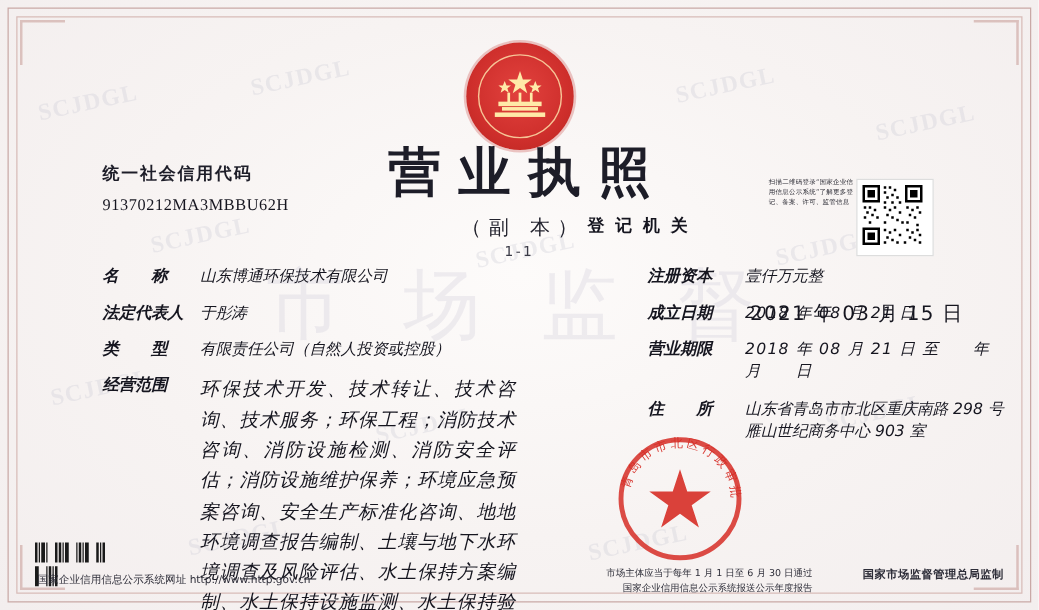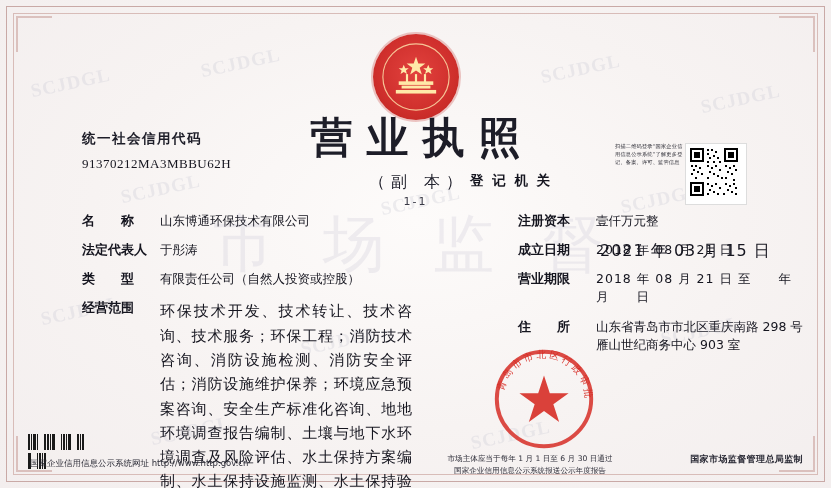--- a/index.html
+++ b/index.html
@@ -74,21 +74,21 @@
   .qr-note{
     position:absolute;right:146px;top:142px;width:70px;
     font-size:5.2px;line-height:1.55;color:#2a2a33;text-align:left;letter-spacing:.2px;
   }
 
   
   .fields{position:absolute;left:0;right:0;top:212px;}
   .col-left{position:absolute;left:82px;top:0;width:330px;}
   .col-right{position:absolute;left:470px;top:0;width:290px;margin-left:48px;}
 
-  .row{display:flex;margin-bottom:11px;}
+  .row{display:flex;margin-bottom:11px;font-style:italic;}
   .lbl{
     width:78px;flex:0 0 78px;font-size:13px;color:#15151f;font-weight:600;
     letter-spacing:0;display:flex;justify-content:space-between;
   }
   .val{font-size:12.5px;color:#15151f;line-height:1.45;flex:1;}
   .val-sm{font-size:15px;line-height:1.62;text-align:justify;}
   .val-date{font-size:12.5px;letter-spacing:1px;}
 
   .reg-org{
     position:absolute;left:470px;top:172px;font-size:13.5px;color:#15151f;
@@ -100,21 +100,21 @@
 
   
   .seal{
     position:absolute;left:485px;top:340px;width:118px;height:118px;
   }
   .seal svg{width:118px;height:118px;}
 
   
   .footer{position:absolute;left:0;right:0;bottom:18px;}
   .foot-left{position:absolute;left:30px;bottom:0;font-size:8.5px;color:#2d2d38;}
-  .foot-mid{position:absolute;left:410px;bottom:-6px;width:240px;font-size:7.6px;color:#2d2d38;line-height:1.5;text-align:center;}
+  .foot-mid{position:absolute;left:410px;bottom:-6px;width:240px;font-size:7.6px;color:#2d2d38;line-height:1.5;text-align:right;}
   .foot-right{position:absolute;right:28px;bottom:4px;font-size:9px;color:#2d2d38;letter-spacing:.4px;font-weight:bold;}
 
   .barcode{position:absolute;left:28px;bottom:20px;width:60px;height:16px;}
   .barcode span{display:inline-block;height:16px;background:#1a1a1a;margin-right:1px;vertical-align:top;}
 </style>
 </head>
 <body>
 
 <div id="cert">
 

